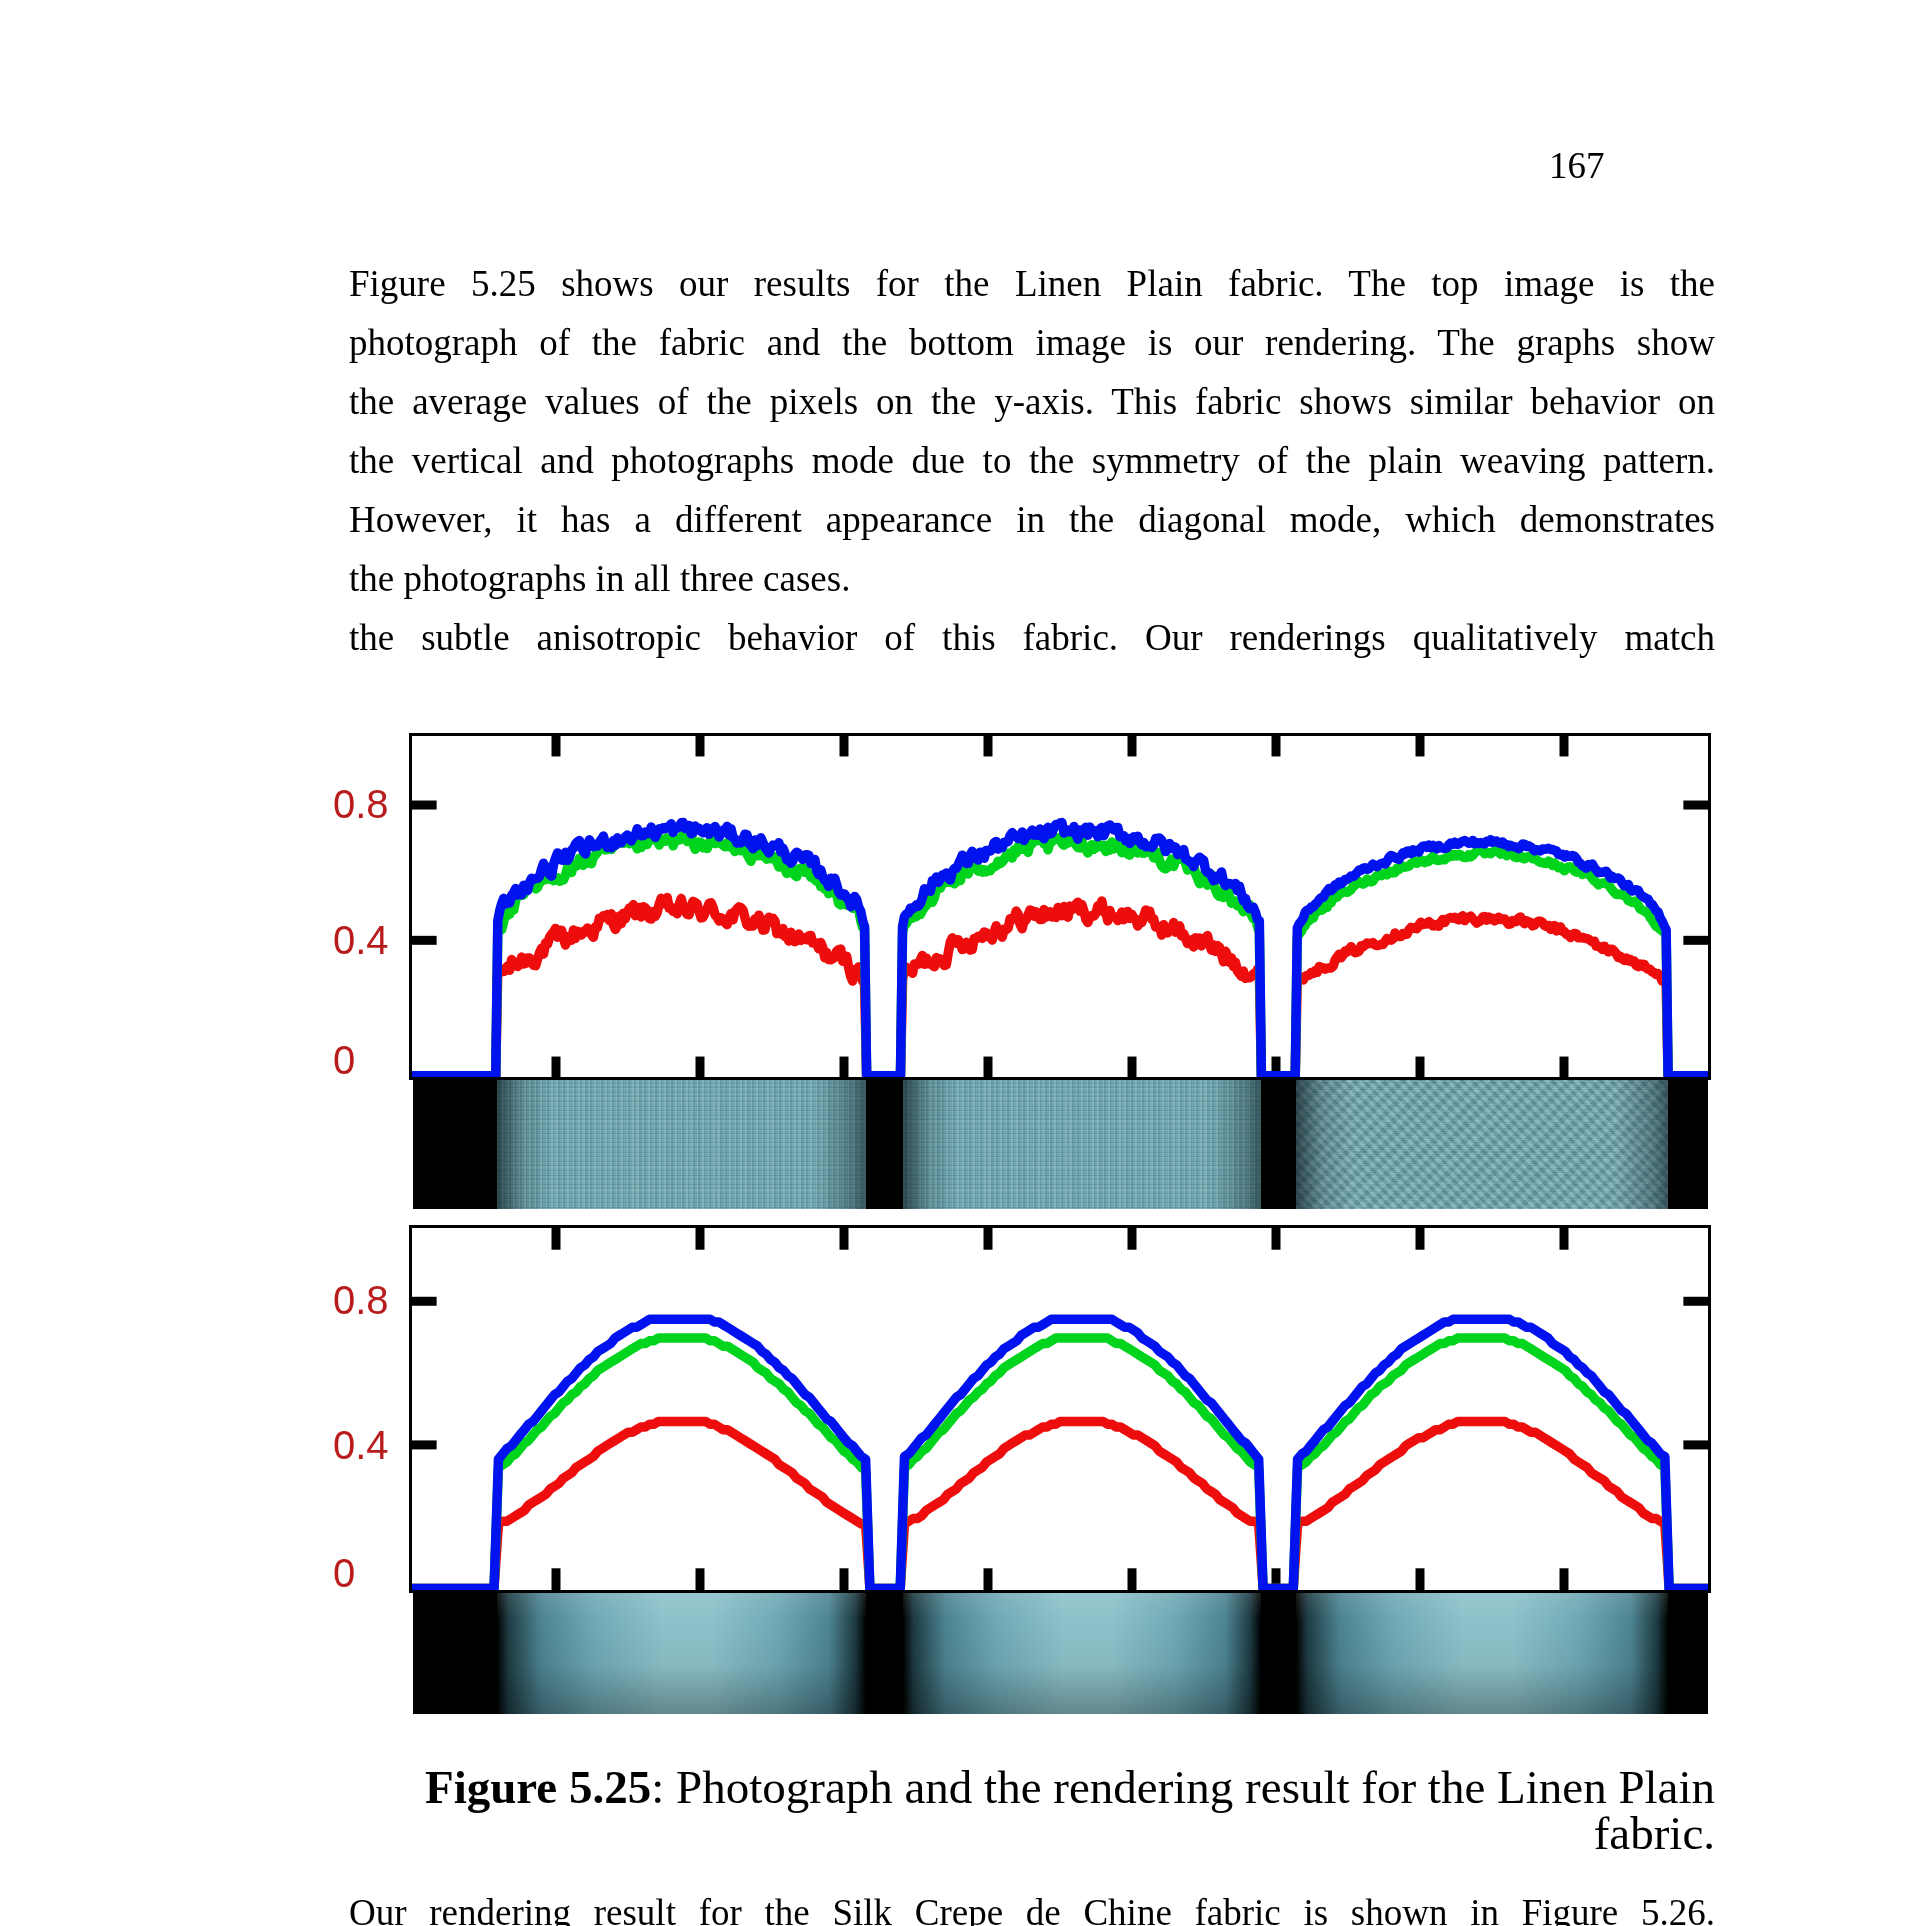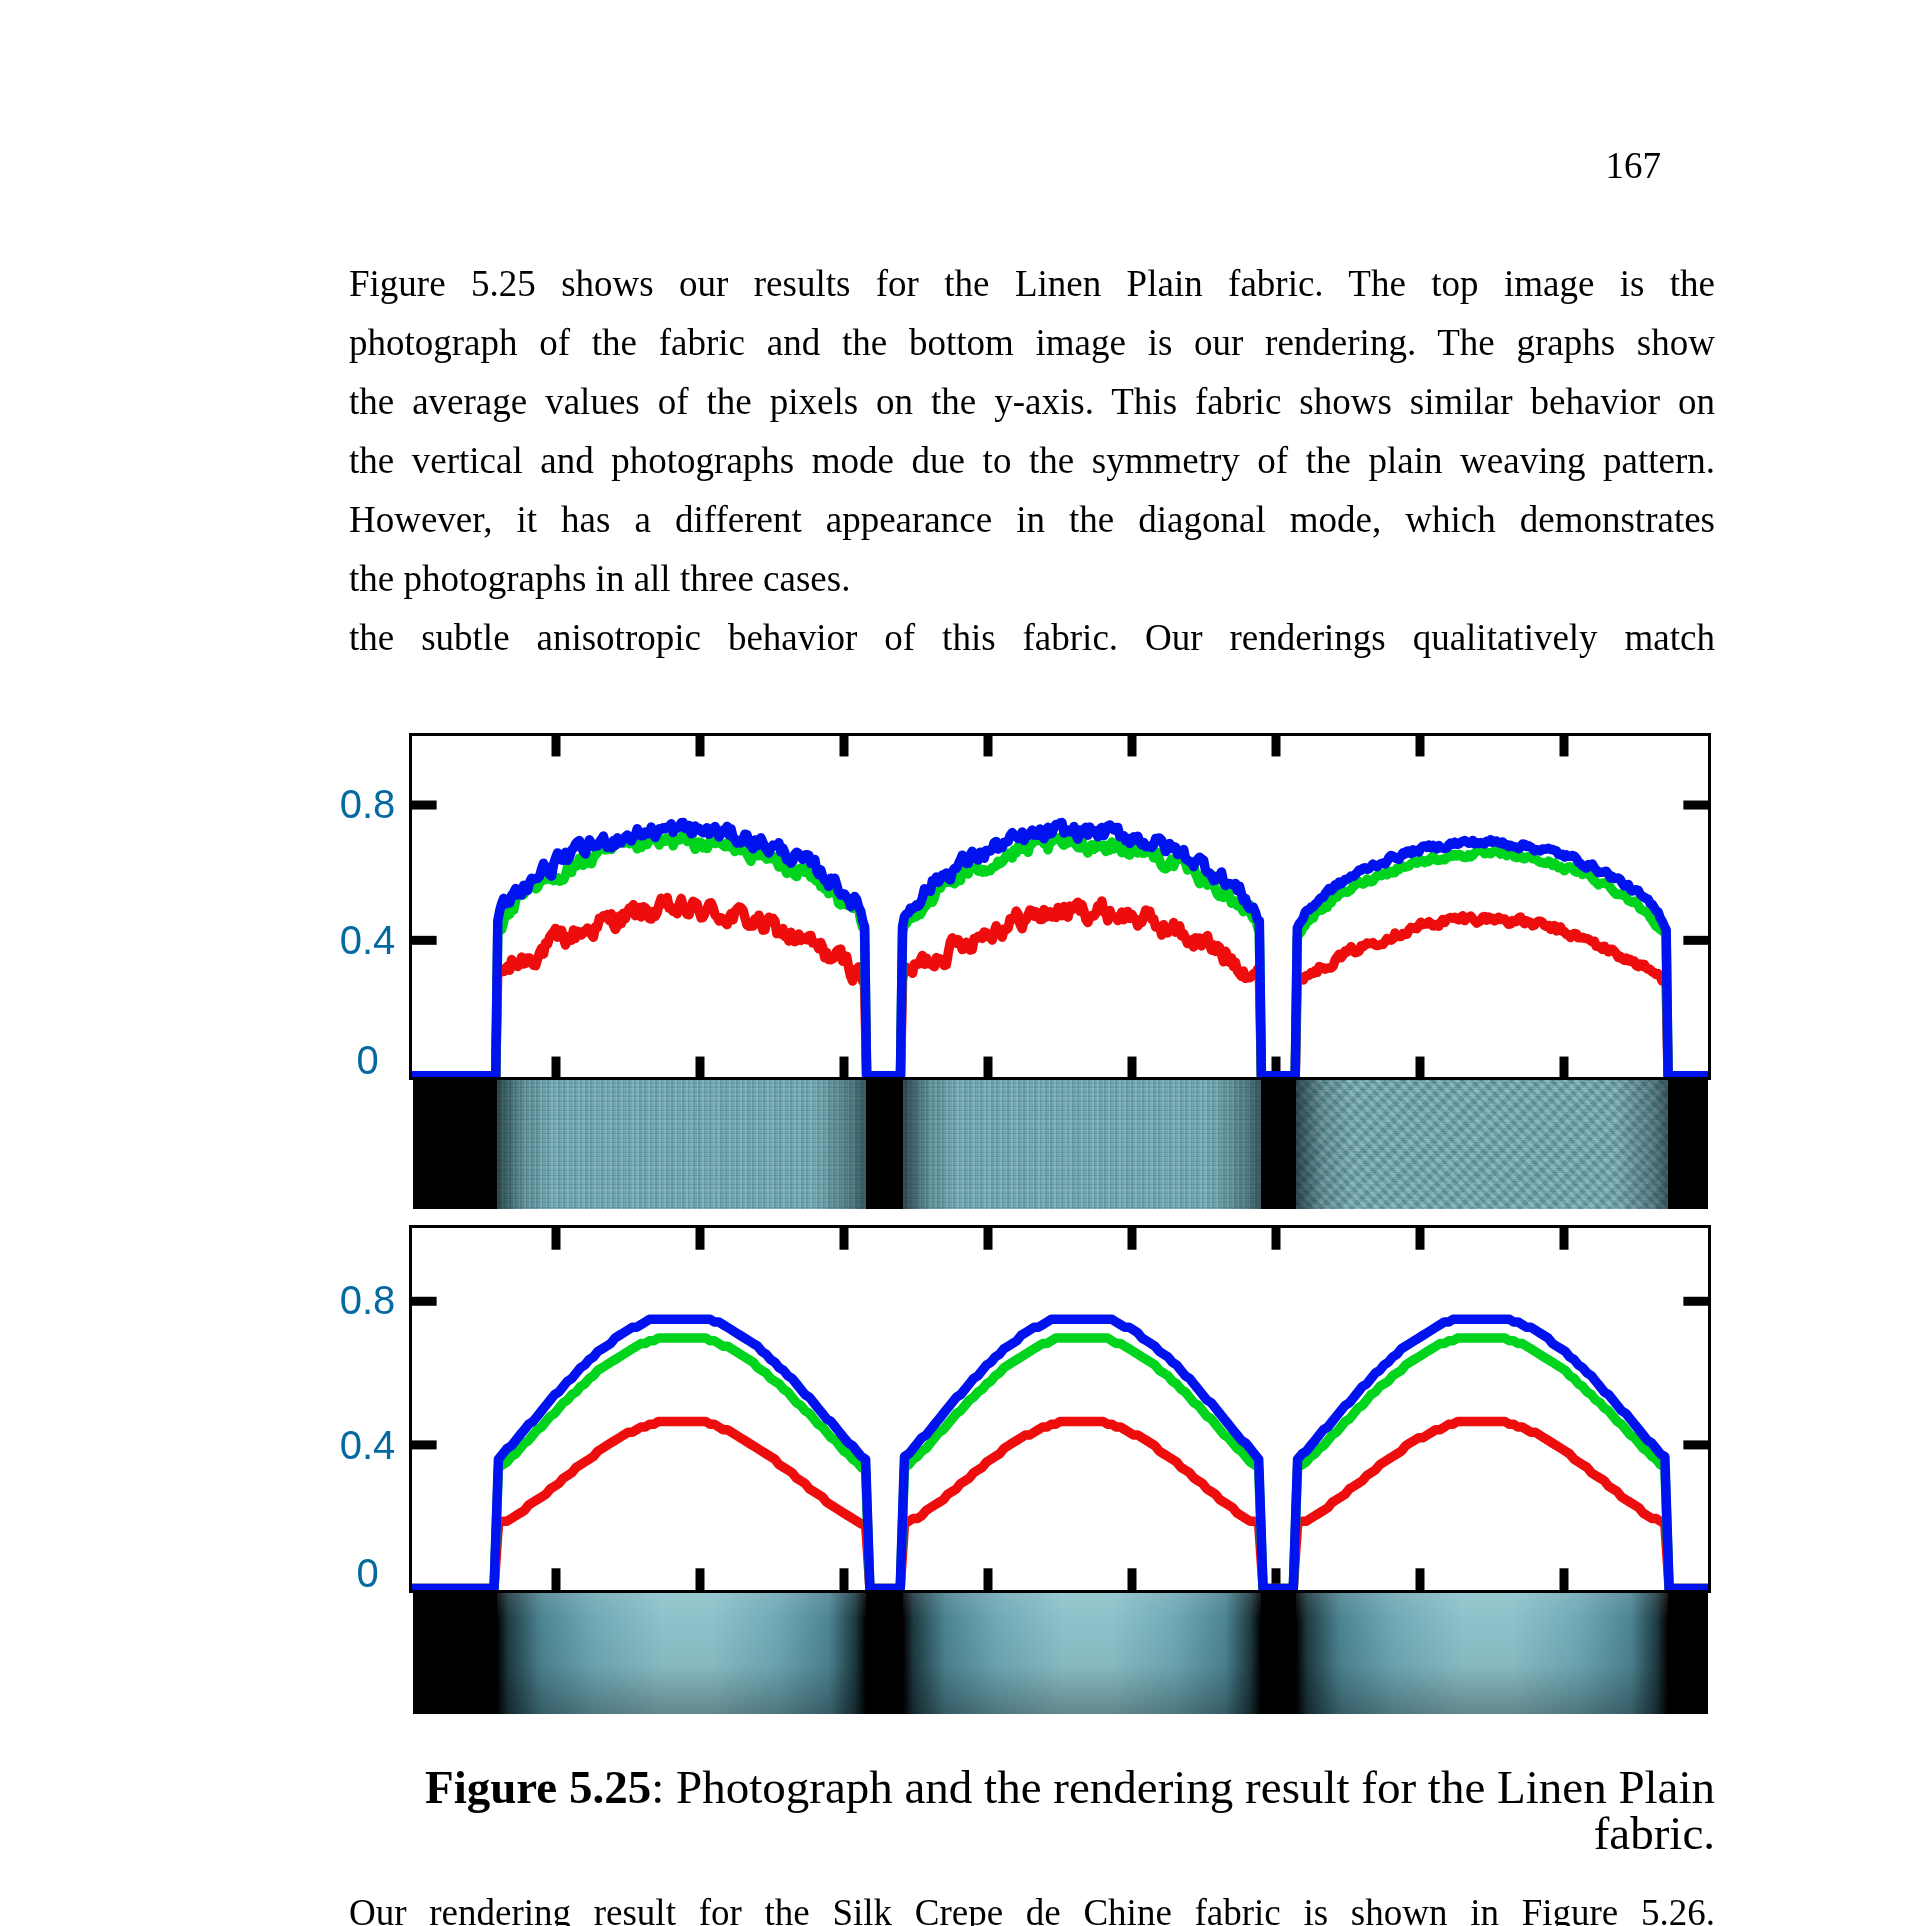--- a/index.html
+++ b/index.html
@@ -1,32 +1,32 @@
 <!DOCTYPE html>
 <html style="--photo-base: #69a3ad; --render-base: #8ec2ca;font-size:6.2px"><head>
 <meta charset="utf-8">
 <style>
   html,body{margin:0;padding:0;background:#ffffff;}
   .page{position:relative;width:1965px;height:2542px;background:#ffffff;overflow:hidden;
         font-family:"Liberation Serif","DejaVu Serif",serif;color:#000;}
-  .pageno{position:absolute;left:1549px;top:146px;width:112px;text-align:right;
+  .pageno{position:absolute;left:1549px;top:146px;width:112px;text-align:left;
           font-size:37px;line-height:39px;}
   .para{position:absolute;left:349px;width:1366px;}
   .tline{height:59px;line-height:49px;font-size:37px;white-space:normal;
          text-align:justify;overflow:visible;}
   .tline.just::after{content:"";display:inline-block;width:100%;height:0;}
   
   .plot{position:absolute;left:409px;width:1302px;border:3.5px solid #000;
         box-sizing:border-box;background:#fff;}
   .plot svg{position:absolute;left:0;top:0;width:100%;height:100%;display:block;}
   #chart-photo{top:733px;height:347px;}
   #chart-render{top:1225px;height:368px;}
-  .ylab{position:absolute;width:69px;text-align:center;
+  .ylab{position:absolute;width:69px;text-align:left;
         font-family:"Liberation Sans","DejaVu Sans",sans-serif;
-        font-size:40px;line-height:40px;color:#0369a1;}
+        font-size:40px;line-height:40px;color:#b91c1c;}
   
   .strip{position:absolute;left:413px;width:1295px;background:#000;overflow:hidden;}
   #strip-photo{top:1080px;height:129px;}
   #strip-render{top:1593px;height:121px;}
   .seg{position:absolute;top:0;height:100%;}
   .seg.photo{
     background-color:var(--photo-base);
     background-image:
       repeating-linear-gradient(90deg, rgba(255,255,255,0.14) 0 1.5px, rgba(0,0,0,0.06) 1.5px 3.1px, rgba(255,255,255,0.02) 3.1px 5.4px),
       repeating-linear-gradient(0deg, rgba(255,255,255,0.10) 0 1.2px, rgba(0,0,0,0.08) 1.2px 2.3px, rgba(255,255,255,0.02) 2.3px 4.6px);

